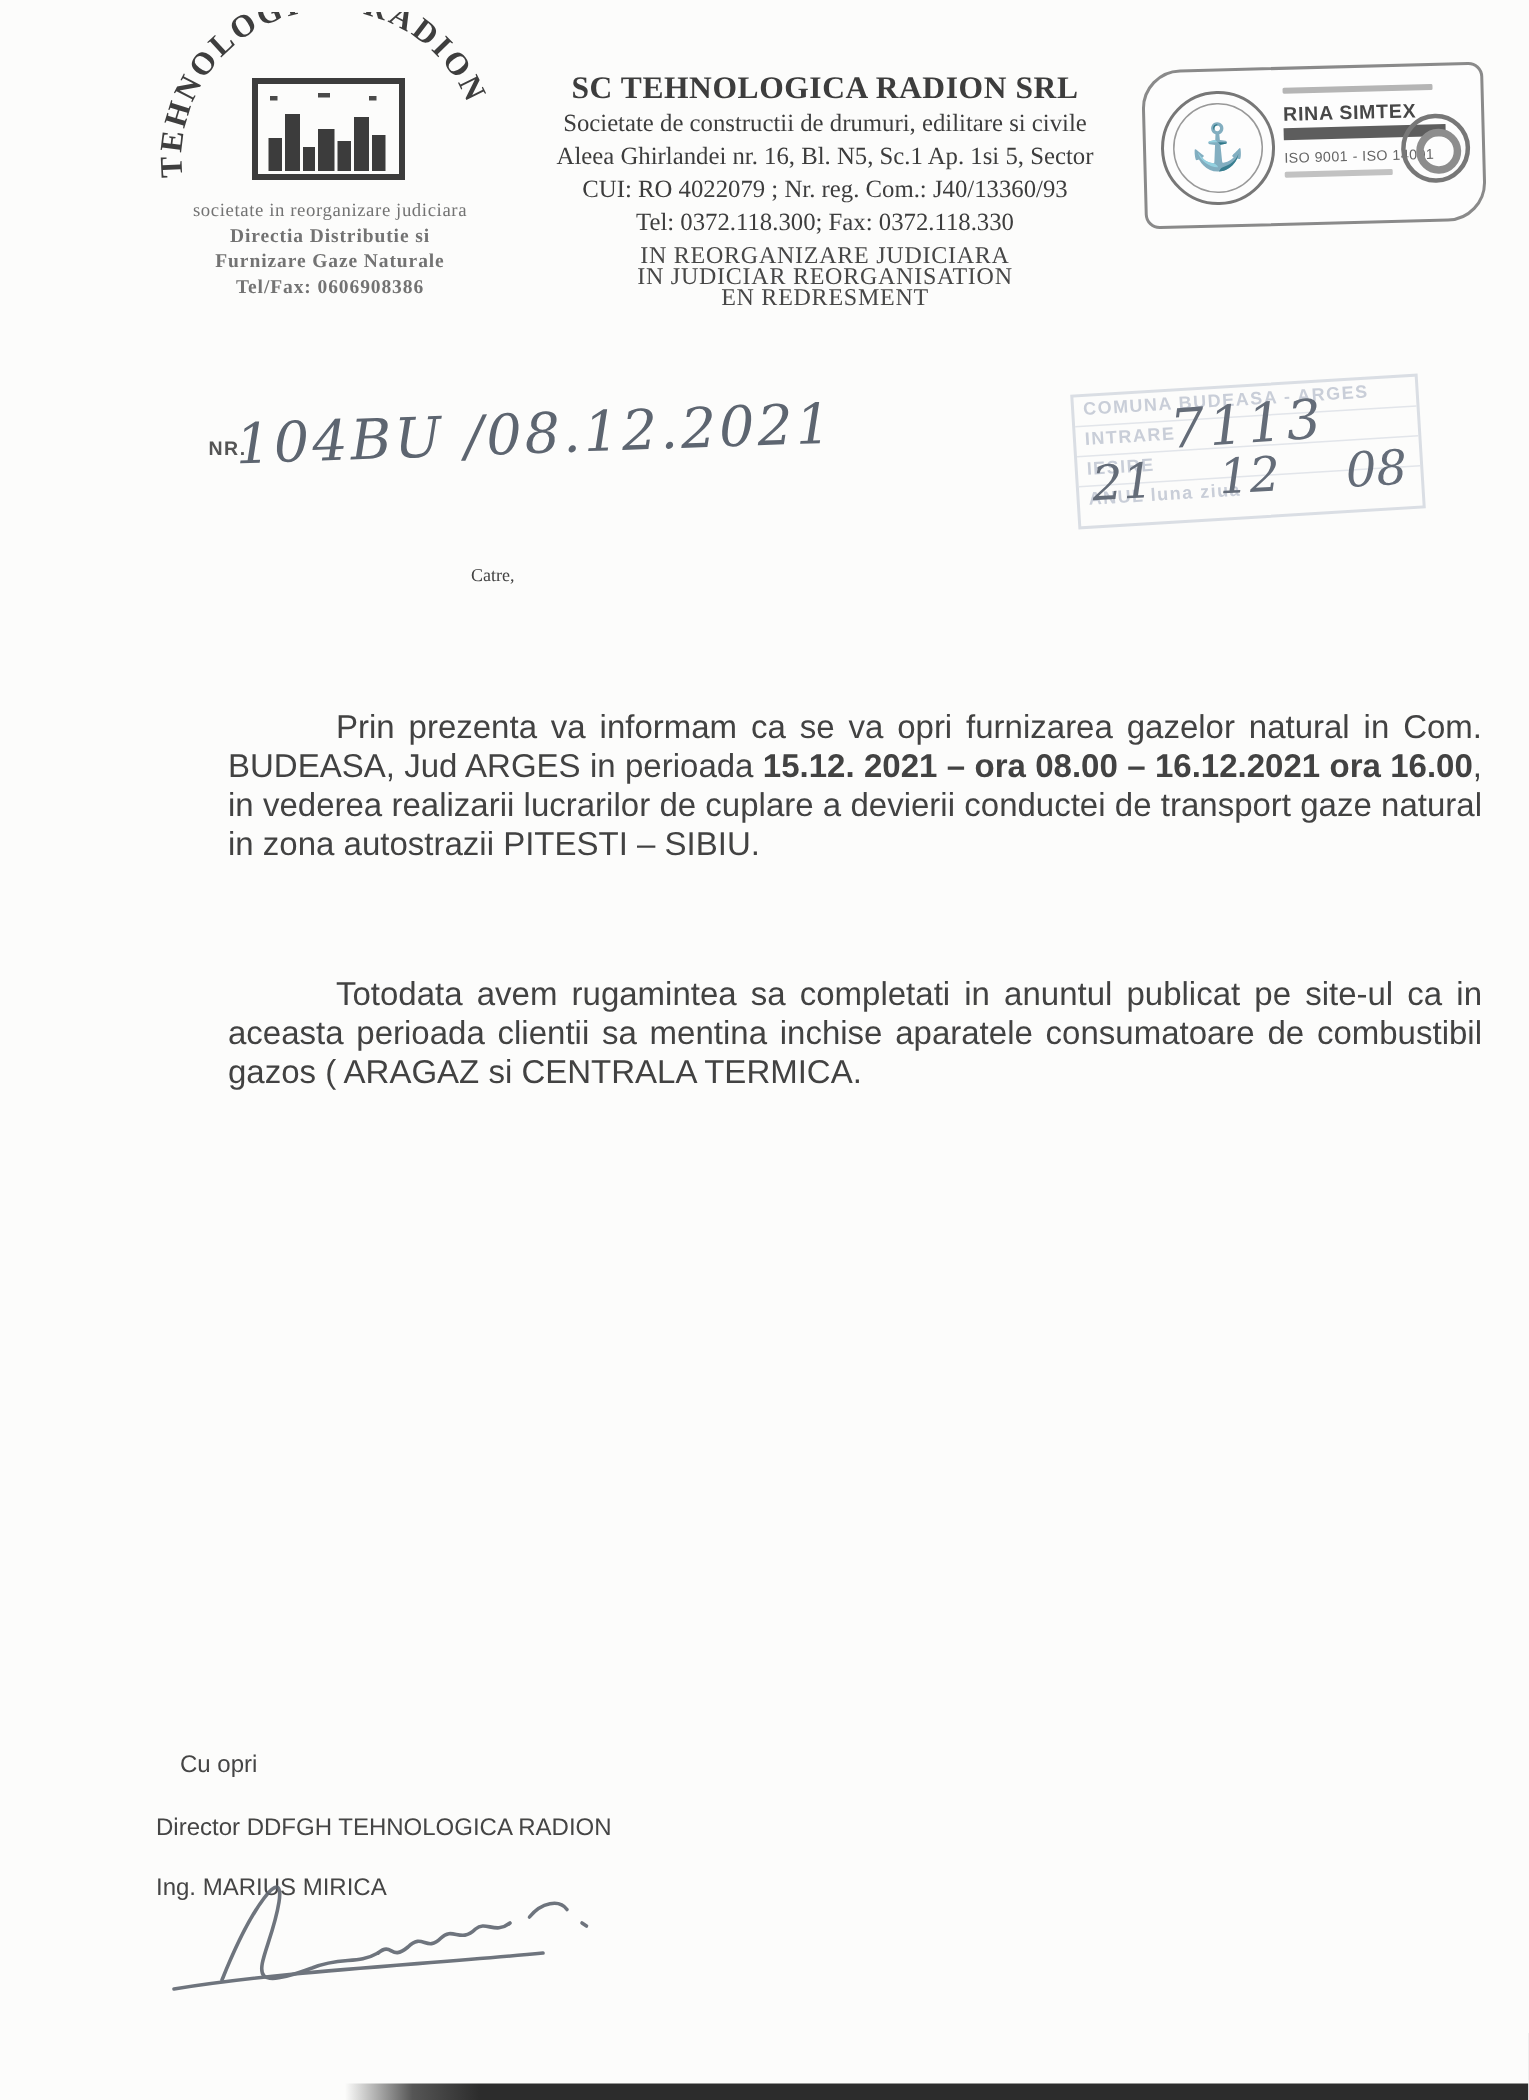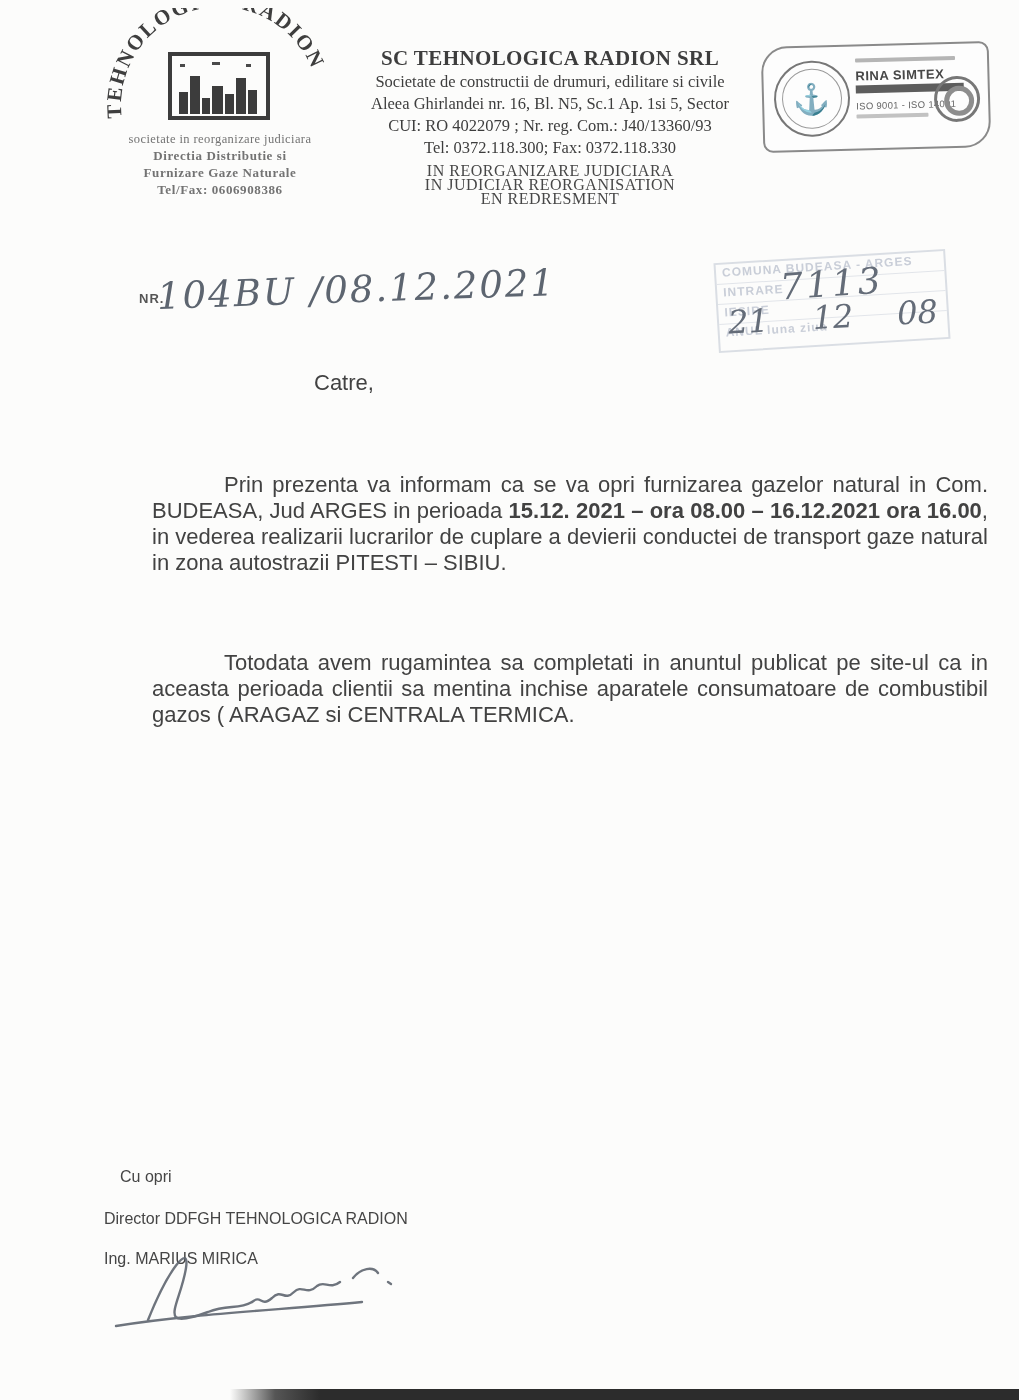--- a/index.html
+++ b/index.html
@@ -51,21 +51,21 @@
          transform:rotate(-3.5deg);color:#c9ced8;font-weight:bold;}
   .stamp-row{border-bottom:1px solid #e2e5ea;padding:1px 6px;font-size:12px;letter-spacing:1px;
              height:17px;overflow:hidden;white-space:nowrap;}
   .stamp-row:last-child{border-bottom:none;}
   .stamp-num{left:780px;top:263px;font-size:36px;transform:rotate(-4deg);letter-spacing:3px;color:#646c78;}
   .stamp-date{left:728px;top:298px;width:210px;font-size:32px;transform:rotate(-3deg);color:#646c78;
               display:flex;justify-content:space-between;}
 
   
   .body-text{font-size:22px;line-height:26px;color:#424242;text-align:justify;}
-  .salutation{left:314px;top:370px;font-size:22px;}
+  .salutation{left:314px;top:370px;font-size:12px;font-family:Liberation Serif, serif;}
   .recipient{left:408px;top:410px;font-size:17px;}
   .p1{left:152px;top:450px;width:836px;text-indent:72px;}
   .p2{left:152px;top:563px;width:836px;text-indent:72px;}
   .p3{left:152px;top:628px;width:836px;text-indent:72px;}
   .bold{font-weight:bold;}
 
   
   .closing{left:120px;top:1168px;font-size:16px;}
   .signer-title{left:104px;top:1210px;font-size:16px;}
   .signer-name{left:104px;top:1250px;font-size:16px;}

